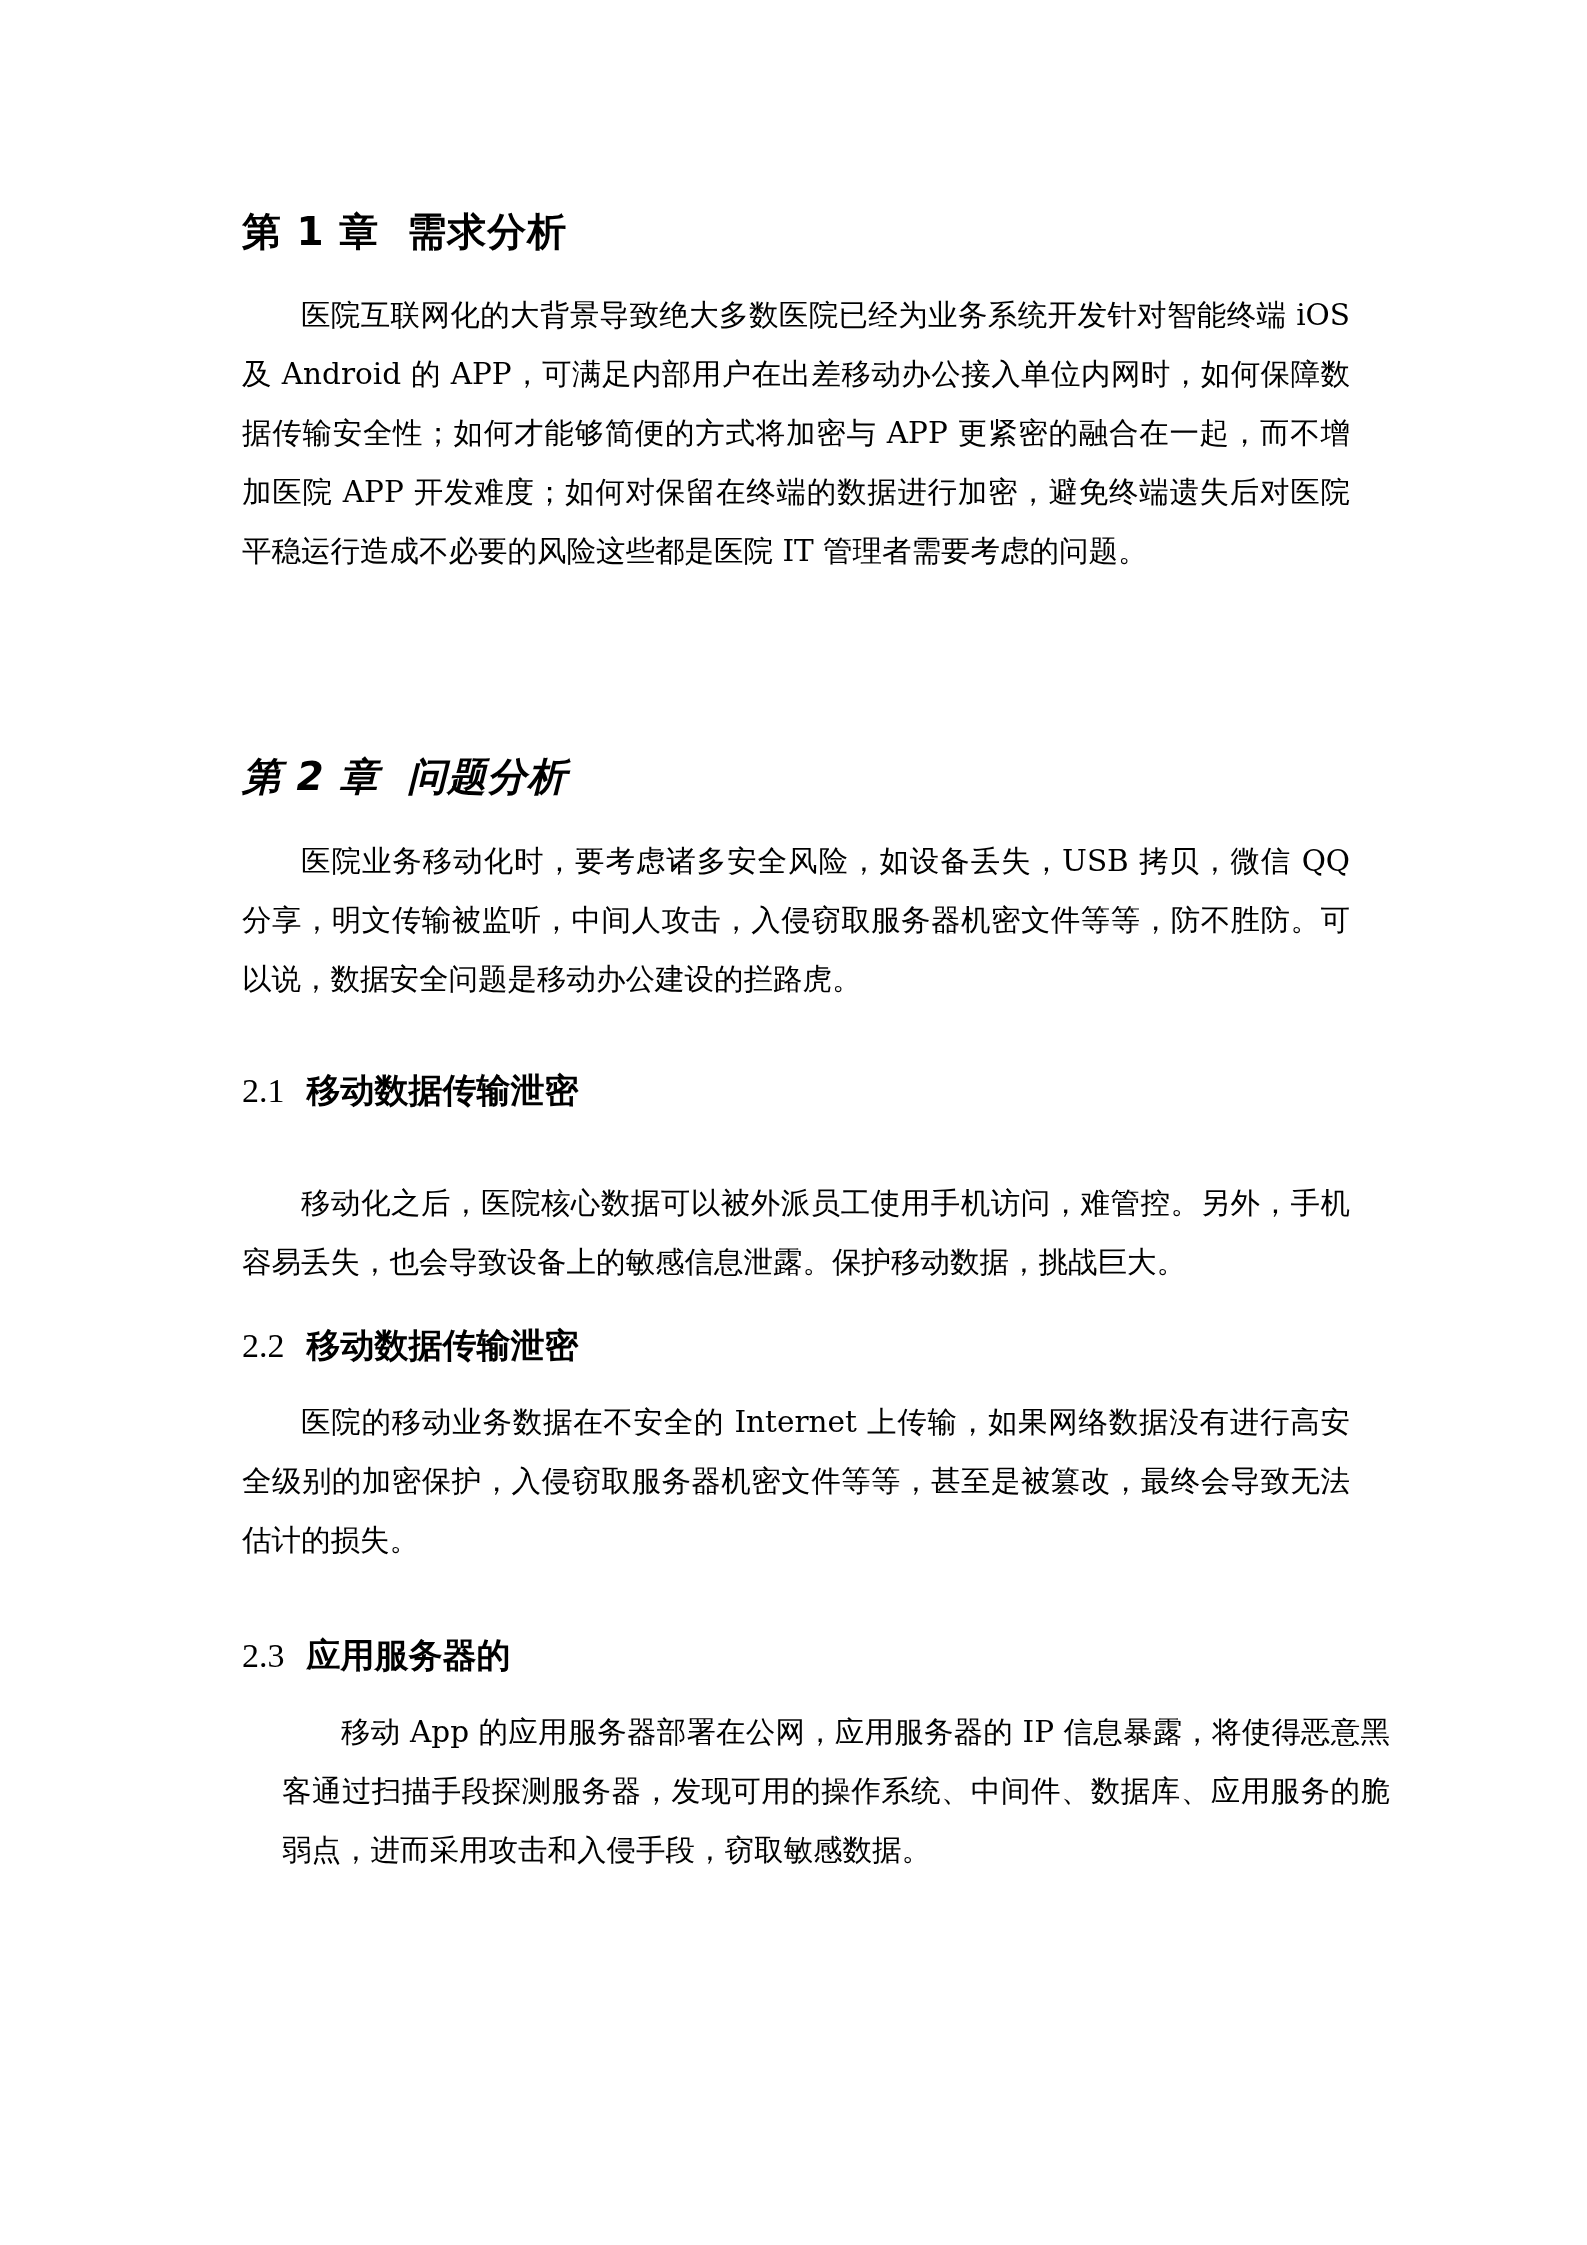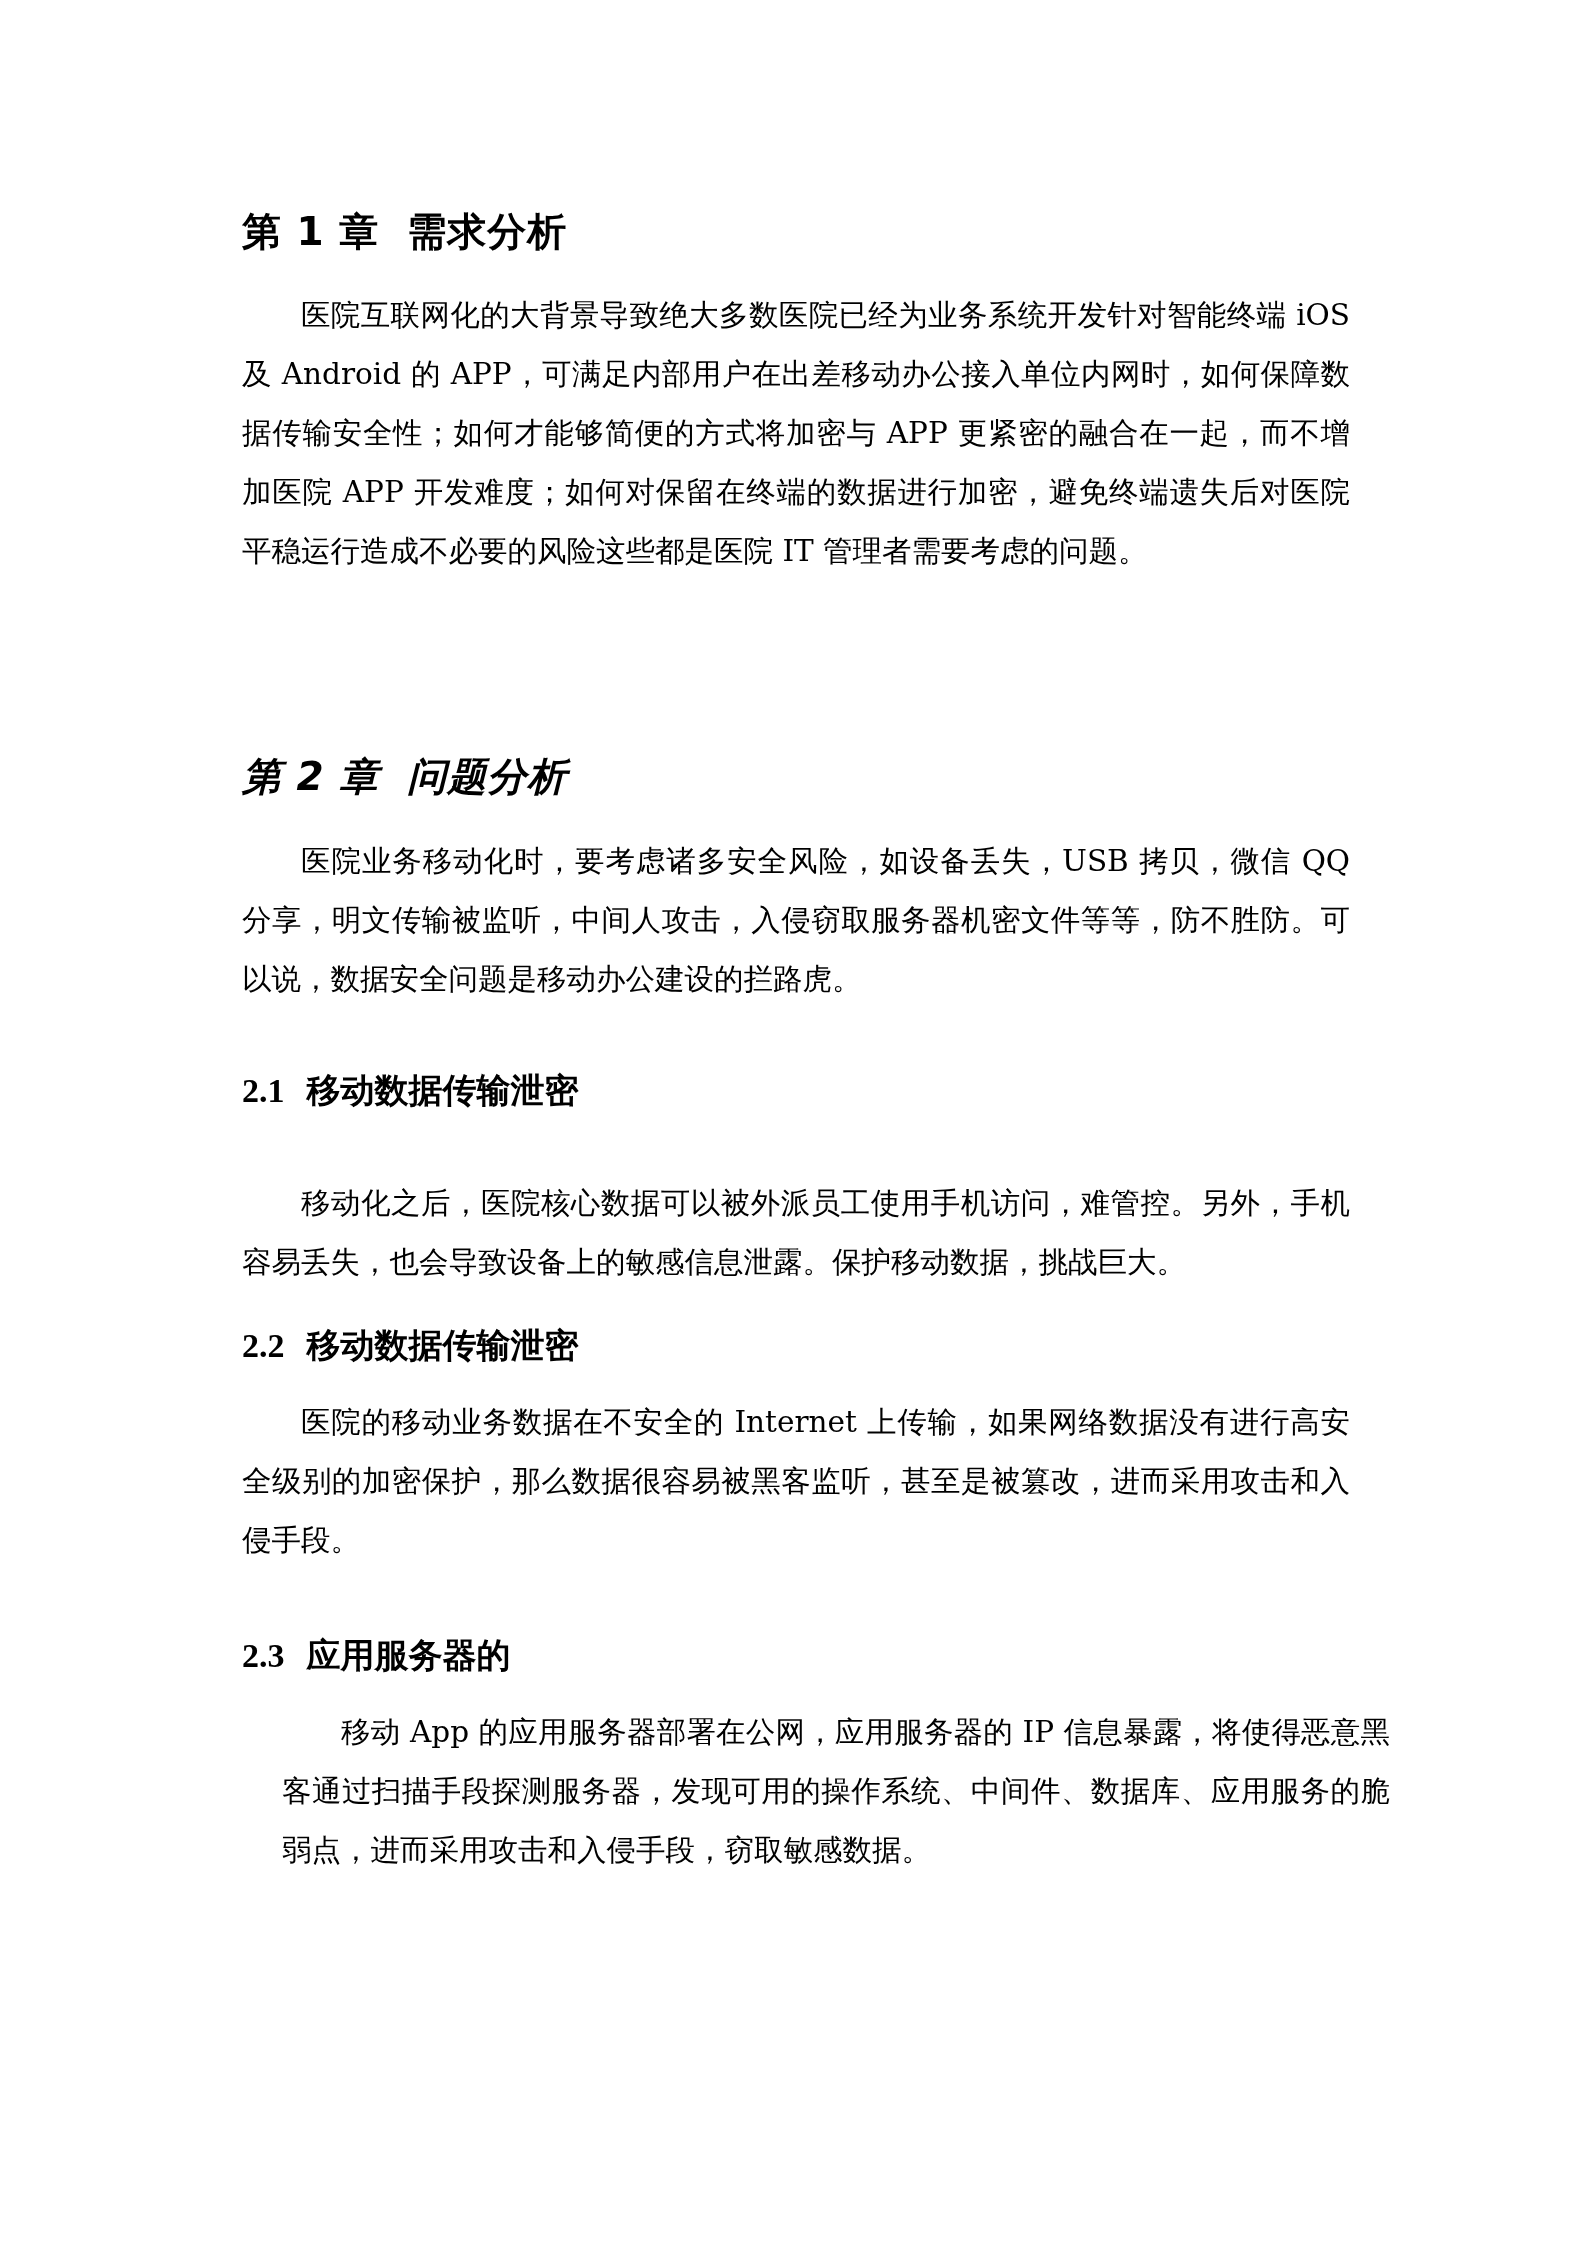--- a/index.html
+++ b/index.html
@@ -3,21 +3,21 @@
 <meta charset="utf-8">
 <style>
   html, body { margin: 0; padding: 0; background: #ffffff; }
   body { width: 1587px; height: 2245px; position: relative; overflow: hidden;
          font-family: "DejaVu Serif", "Liberation Serif", serif; color: #000; }
   .page { position: absolute; left: 242px; top: 0; width: 1108px; }
   .h1 { position: absolute; left: 0; font-family: "DejaVu Sans", "Liberation Sans", sans-serif;
         font-size: 39px; font-weight: bold; line-height: 48px; letter-spacing: 1px; white-space: nowrap; }
   .h2 { position: absolute; left: 0; font-family: "DejaVu Sans", "Liberation Sans", sans-serif;
         font-size: 34px; font-weight: bold; line-height: 44px; white-space: nowrap; }
-  .num { font-family: "Liberation Serif", serif; font-weight: bold; text-align: right; }
+  .num { font-family: "Liberation Serif", serif; font-weight: normal; text-align: right; }
   .gap { display: inline-block; width: 28px; }
   .para { position: absolute; left: 0; width: 1108px; font-size: 29.5px; line-height: 59px;
           text-align: justify; text-indent: 2em; margin: 0; }
 </style>
 </head>
 <body>
 
 <div class="page">
 
   <div class="h1" style="top:208px;">
@@ -31,20 +31,20 @@
   <p class="para" style="top:832px;">医院业务移动化时，要考虑诸多安全风险，如设备丢失，USB 拷贝，微信 QQ 分享，明文传输被监听，中间人攻击，入侵窃取服务器机密文件等等，防不胜防。可以说，数据安全问题是移动办公建设的拦路虎。</p>
 
   <div class="h2" style="top:1068px;">
     <span class="num">2.1</span><span class="gap" style="width:22px"></span><span>移动数据传输泄密</span>
   </div>
   <p class="para" style="top:1174px;">移动化之后，医院核心数据可以被外派员工使用手机访问，难管控。另外，手机容易丢失，也会导致设备上的敏感信息泄露。保护移动数据，挑战巨大。</p>
 
   <div class="h2" style="top:1323px;">
     <span class="num">2.2</span><span class="gap" style="width:22px"></span><span>移动数据传输泄密</span>
   </div>
-  <p class="para" style="top:1393px;">医院的移动业务数据在不安全的 Internet 上传输，如果网络数据没有进行高安全级别的加密保护，那么数据很容易被黑客监听，甚至是被篡改，进而采用攻击和入侵手段。</p>
+  <p class="para" style="top:1393px;">医院的移动业务数据在不安全的 Internet 上传输，如果网络数据没有进行高安全级别的加密保护，入侵窃取服务器机密文件等等，甚至是被篡改，最终会导致无法估计的损失。</p>
 
   <div class="h2" style="top:1633px;">
     <span class="num">2.3</span><span class="gap" style="width:22px"></span><span>应用服务器的</span>
   </div>
   <p class="para" style="top:1703px;margin-left:40px;">移动 App 的应用服务器部署在公网，应用服务器的 IP 信息暴露，将使得恶意黑客通过扫描手段探测服务器，发现可用的操作系统、中间件、数据库、应用服务的脆弱点，进而采用攻击和入侵手段，窃取敏感数据。</p>
 
 </div>
 
 </body></html>

